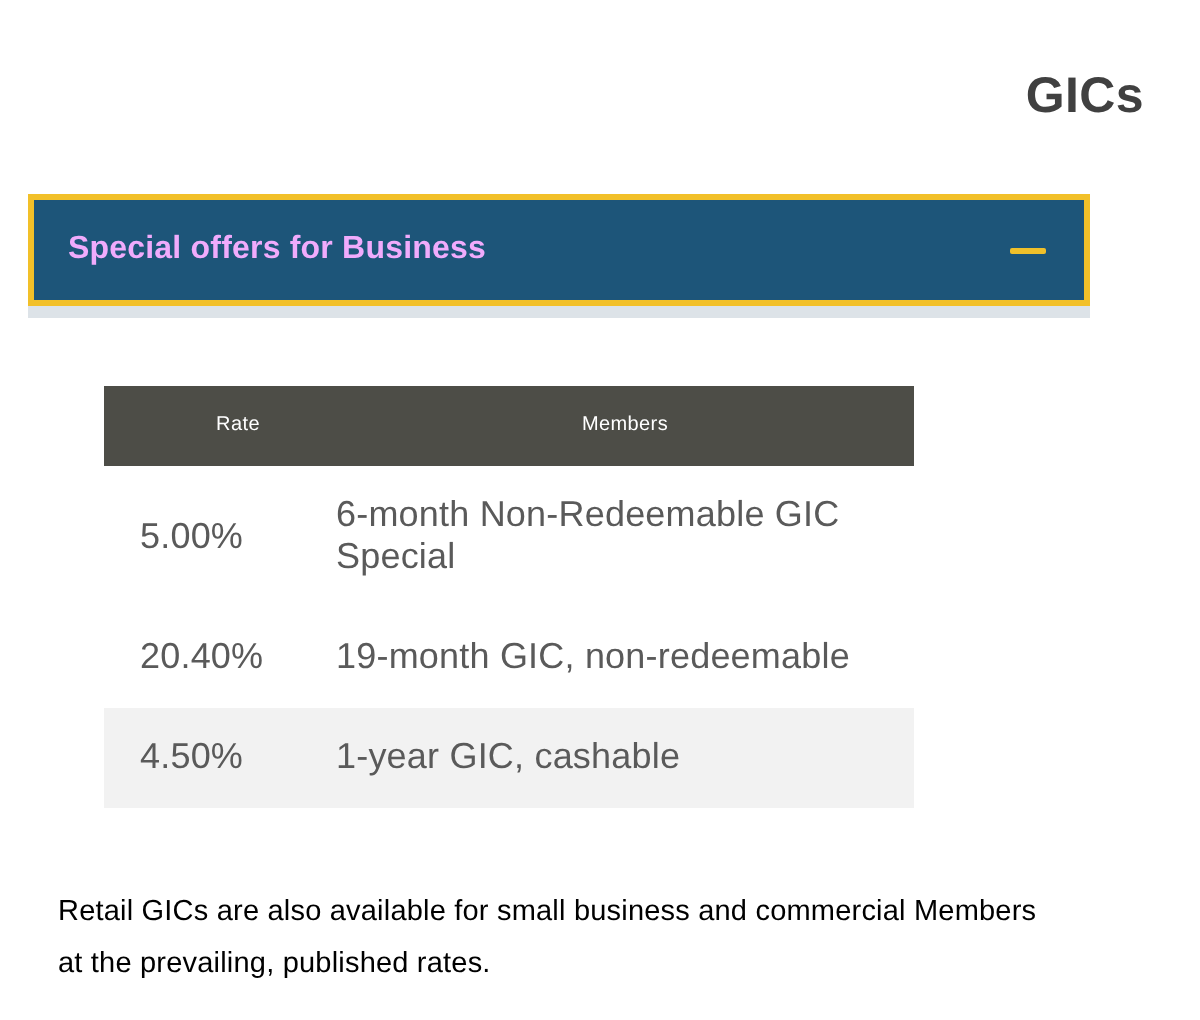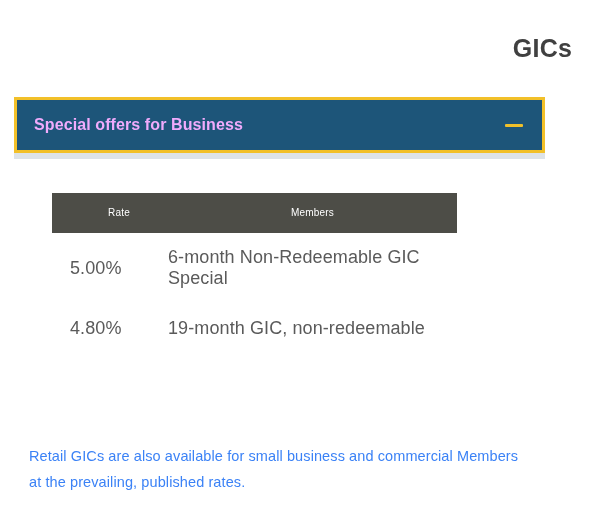--- a/index.html
+++ b/index.html
@@ -105,21 +105,21 @@
   .rates-table tbody tr.even td { background: #f2f2f2; }
 
   
   .footnote {
     position: absolute;
     left: 29px;
     top: 443px;
     width: 500px;
     font-size: 14.5px;
     line-height: 26px;
-    color: #3b82f6;
+    color: #000000;
     letter-spacing: 0.1px;
   }
 </style>
 </head>
 <body>
 
 <div class="page-title">GICs</div>
 
 <div class="accordion">
   <div class="accordion-inner">
@@ -136,19 +136,23 @@
       <th class="col-rate">Rate</th>
       <th class="col-product">Members</th>
     </tr>
   </thead>
   <tbody>
     <tr class="odd">
       <td class="col-rate">5.00%</td>
       <td class="col-product">6-month Non-Redeemable GIC Special</td>
     </tr>
     <tr class="odd">
-      <td class="col-rate">4.80%</td>
+      <td class="col-rate">20.40%</td>
       <td class="col-product">19-month GIC, non-redeemable</td>
+    </tr>
+    <tr class="even">
+      <td class="col-rate">4.50%</td>
+      <td class="col-product">1-year GIC, cashable</td>
     </tr>
   </tbody>
 </table>
 
 <div class="footnote">Retail GICs are also available for small business and commercial Members at the prevailing, published rates.</div>
 
 </body></html>

